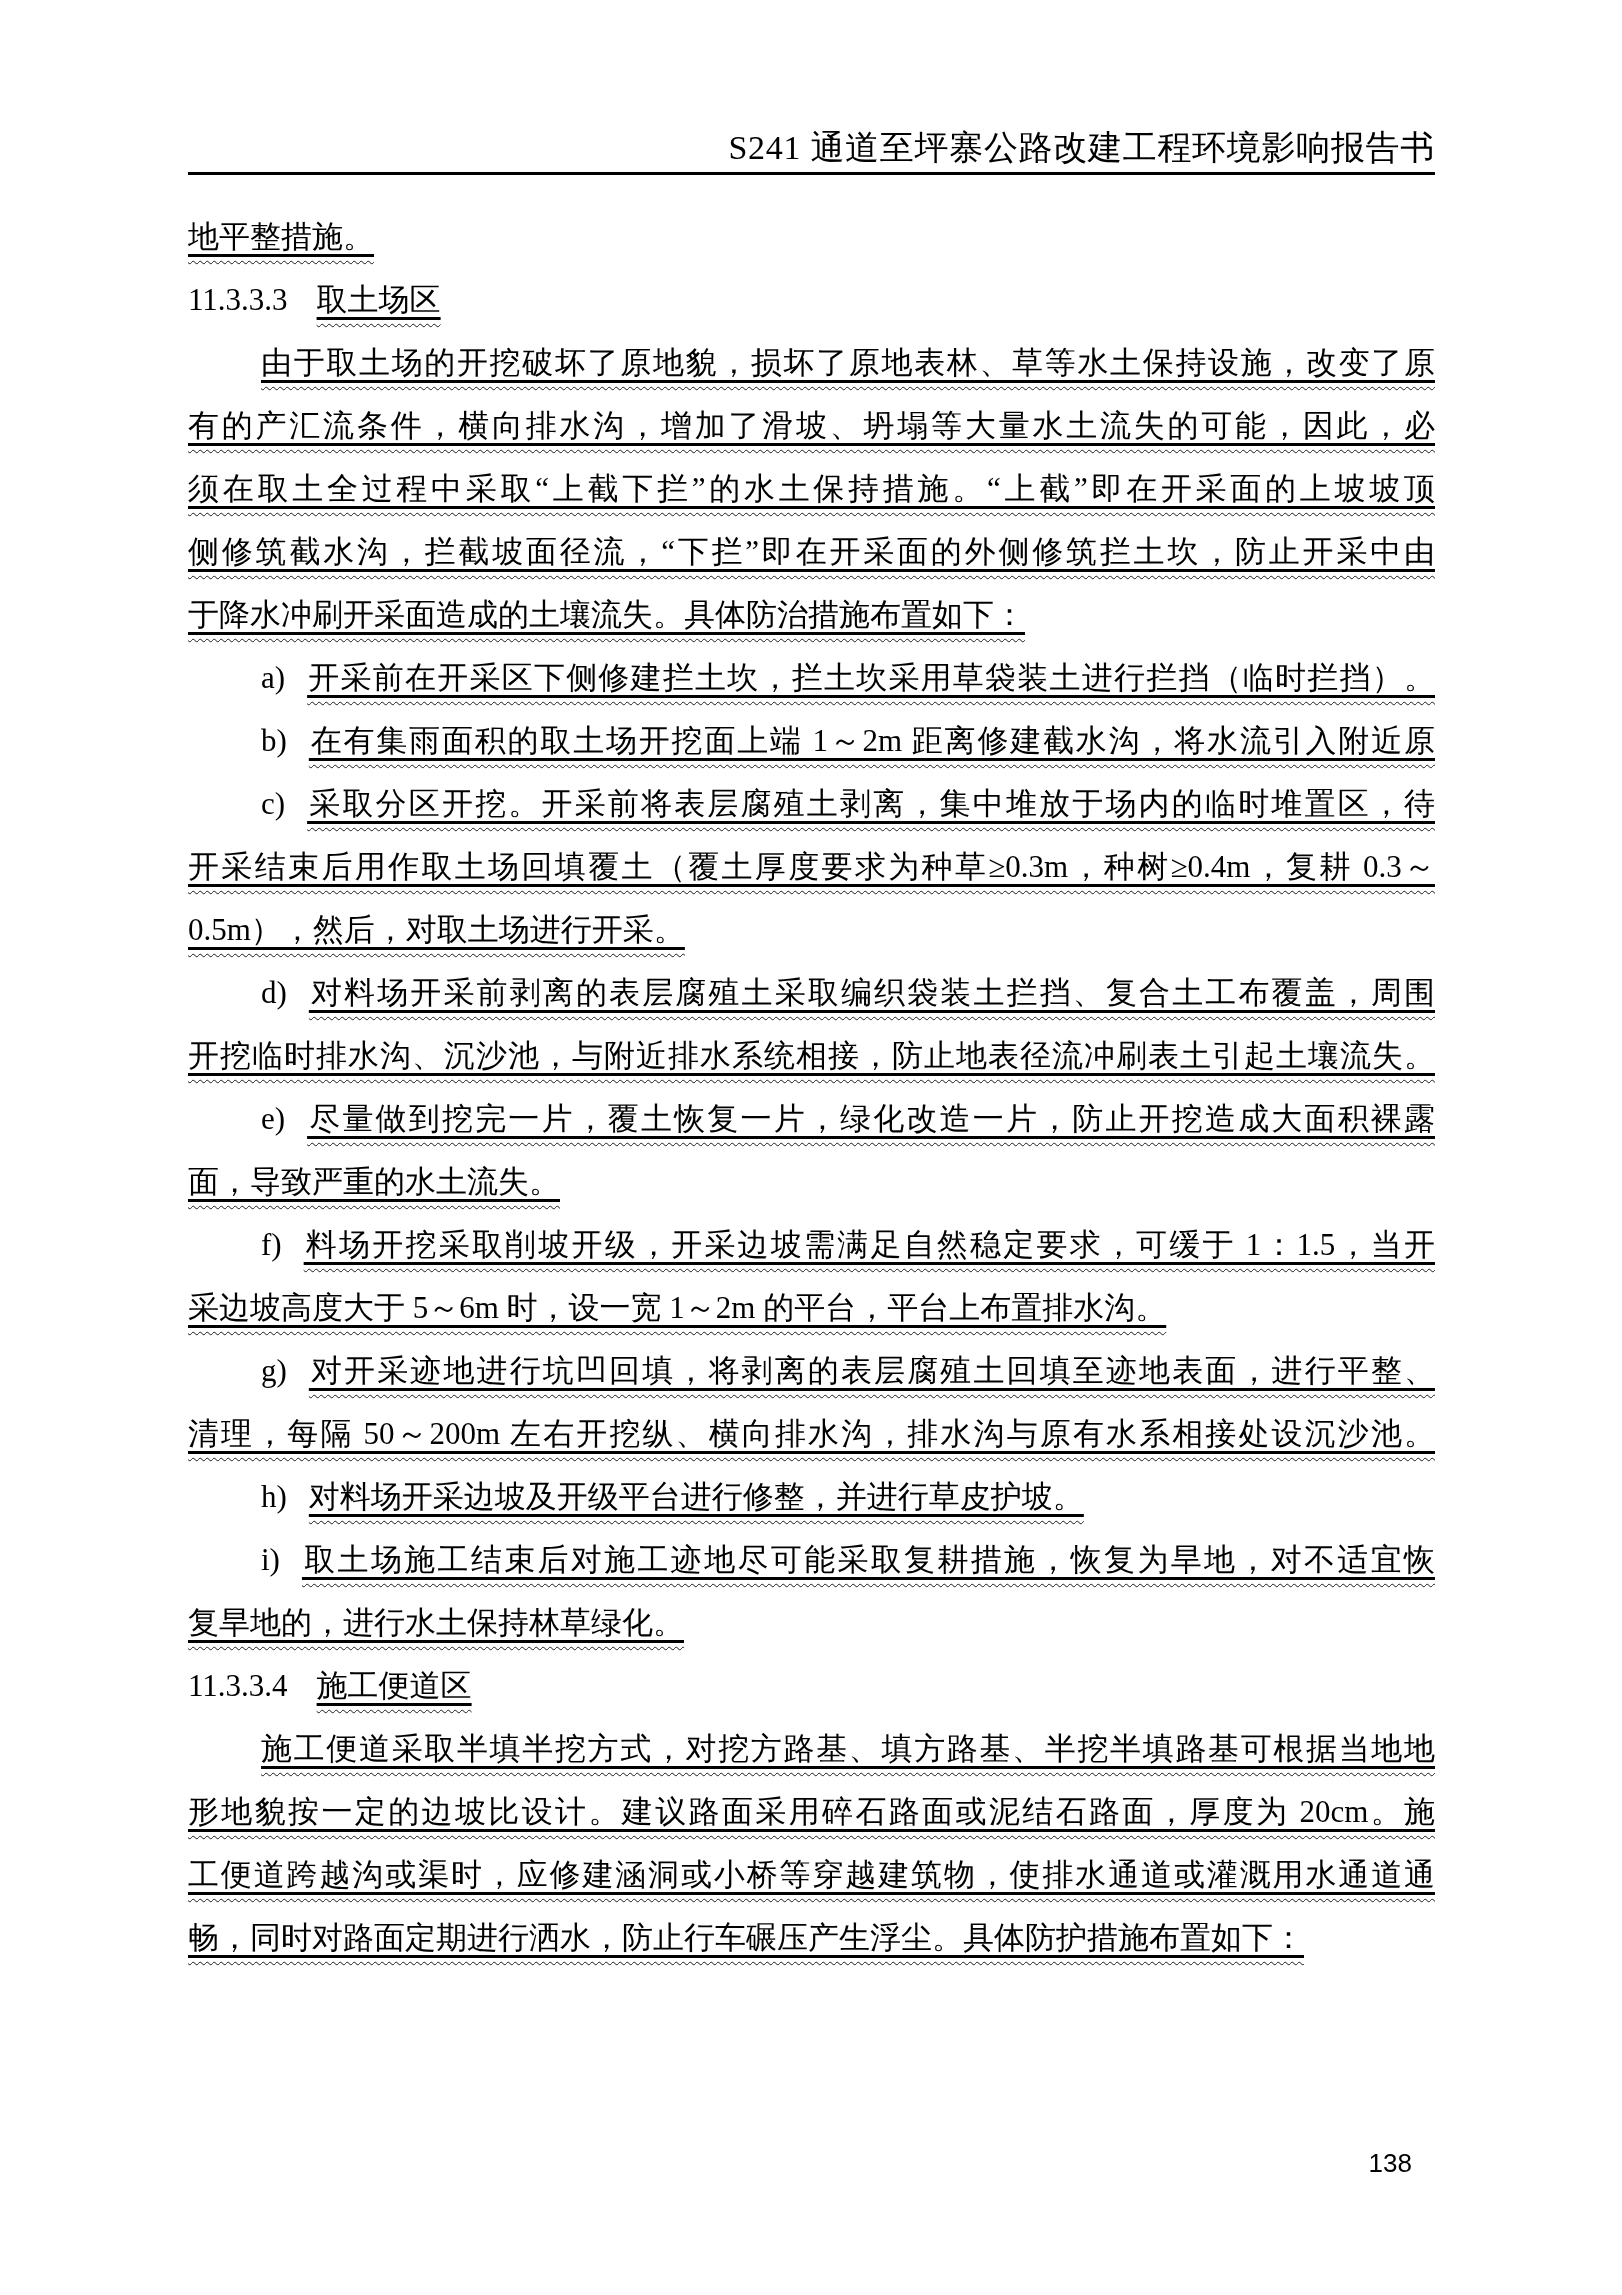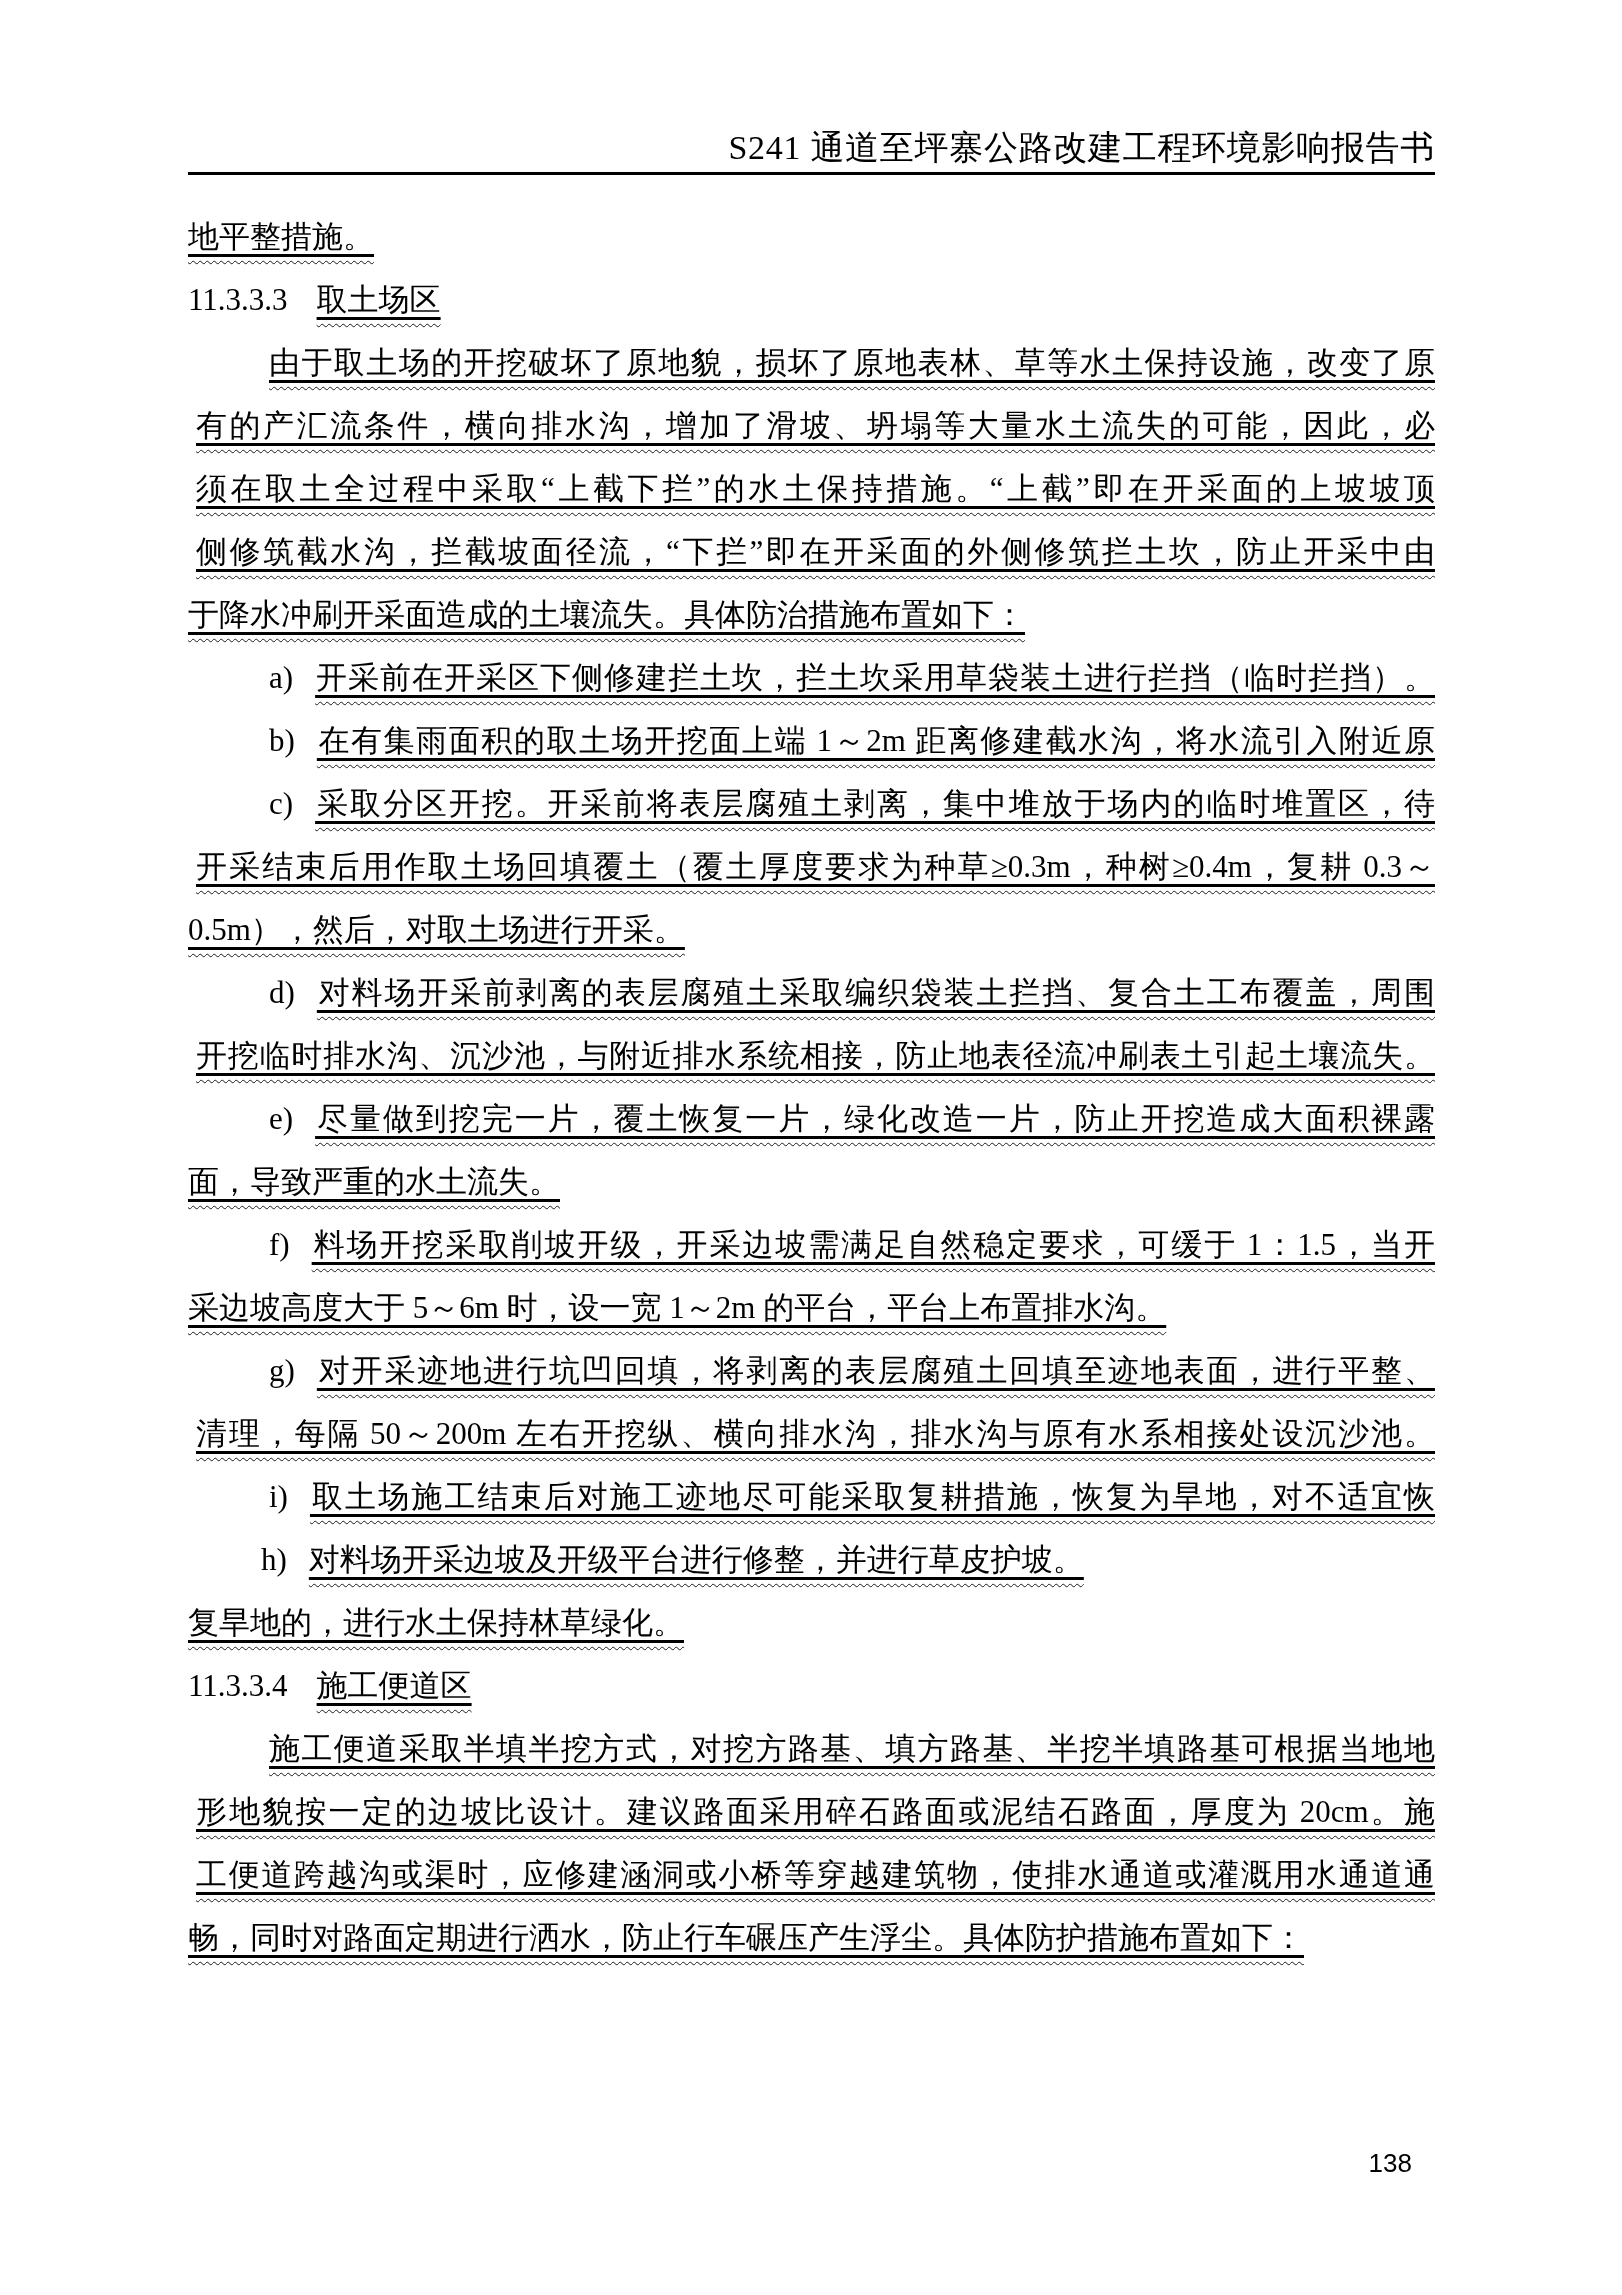--- a/index.html
+++ b/index.html
@@ -25,21 +25,20 @@
     font-size:31px;
   }
   .line{
     height:63px;line-height:63px;
     white-space:nowrap;
   }
   .line.full{
     white-space:normal;
     text-align:justify;text-align-last:justify;
     text-justify:inter-character;
-    margin-left:8px;
   }
   .line.indent{text-indent:73px;}
   .line.item{text-indent:73px;}
   .lbl{margin-right:22px;}
   .num{margin-right:29px;}
   
   .u{
     text-decoration-line:underline;
     text-decoration-style:solid;
     text-decoration-thickness:2px;
@@ -82,22 +81,22 @@
       <div class="line body full"><span class="u"><span class="w">开采结束后用作取土场回填覆土（覆土厚度要求为种草≥0.3m，种树≥0.4m，复耕 0.3～</span></span></div>
       <div class="line body"><span class="u"><span class="w">0.5m），然后，对取土场进行开采。</span></span></div>
       <div class="line item full"><span class="lbl">d)</span><span class="u"><span class="w">对料场开采前剥离的表层腐殖土采取编织袋装土拦挡、复合土工布覆盖，周围</span></span></div>
       <div class="line body full"><span class="u"><span class="w">开挖临时排水沟、沉沙池，与附近排水系统相接，防止地表径流冲刷表土引起土壤流失。</span></span></div>
       <div class="line item full"><span class="lbl">e)</span><span class="u"><span class="w">尽量做到挖完一片，覆土恢复一片，绿化改造一片，防止开挖造成大面积裸露</span></span></div>
       <div class="line body"><span class="u"><span class="w">面，导致严重的水土流失。</span></span></div>
       <div class="line item full"><span class="lbl">f)</span><span class="u"><span class="w">料场开挖采取削坡开级，开采边坡需满足自然稳定要求，可缓于 1：1.5，当开</span></span></div>
       <div class="line body"><span class="u"><span class="w">采边坡高度大于 5～6m 时，设一宽 1～2m 的平台，平台上布置排水沟。</span></span></div>
       <div class="line item full"><span class="lbl">g)</span><span class="u"><span class="w">对开采迹地进行坑凹回填，将剥离的表层腐殖土回填至迹地表面，进行平整、</span></span></div>
       <div class="line body full"><span class="u"><span class="w">清理，每隔 50～200m 左右开挖纵、横向排水沟，排水沟与原有水系相接处设沉沙池。</span></span></div>
+      <div class="line item"><span class="lbl">h)</span><span class="u"><span class="w">对料场开采边坡及开级平台进行修整，并进行草皮护坡。</span></span></div>
       <div class="line item full"><span class="lbl">i)</span><span class="u"><span class="w">取土场施工结束后对施工迹地尽可能采取复耕措施，恢复为旱地，对不适宜恢</span></span></div>
-      <div class="line item"><span class="lbl">h)</span><span class="u"><span class="w">对料场开采边坡及开级平台进行修整，并进行草皮护坡。</span></span></div>
       <div class="line body"><span class="u"><span class="w">复旱地的，进行水土保持林草绿化。</span></span></div>
       <div class="line heading"><span class="num">11.3.3.4</span><span class="u"><span class="w">施工便道区</span></span></div>
       <div class="line body full indent"><span class="u"><span class="w">施工便道采取半填半挖方式，对挖方路基、填方路基、半挖半填路基可根据当地地</span></span></div>
       <div class="line body full"><span class="u"><span class="w">形地貌按一定的边坡比设计。建议路面采用碎石路面或泥结石路面，厚度为 20cm。施</span></span></div>
       <div class="line body full"><span class="u"><span class="w">工便道跨越沟或渠时，应修建涵洞或小桥等穿越建筑物，使排水通道或灌溉用水通道通</span></span></div>
       <div class="line body"><span class="u"><span class="w">畅，同时对路面定期进行洒水，防止行车碾压产生浮尘。具体防护措施布置如下：</span></span></div>
     </div>
   <div class="footer-pagenum">138</div>
 </div>
 

